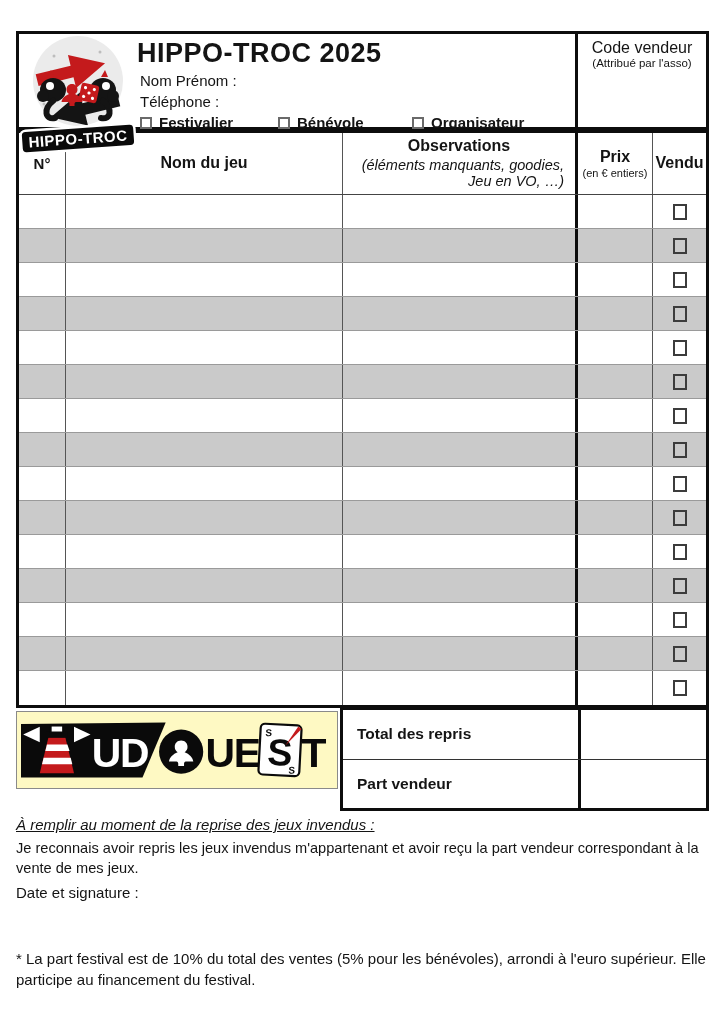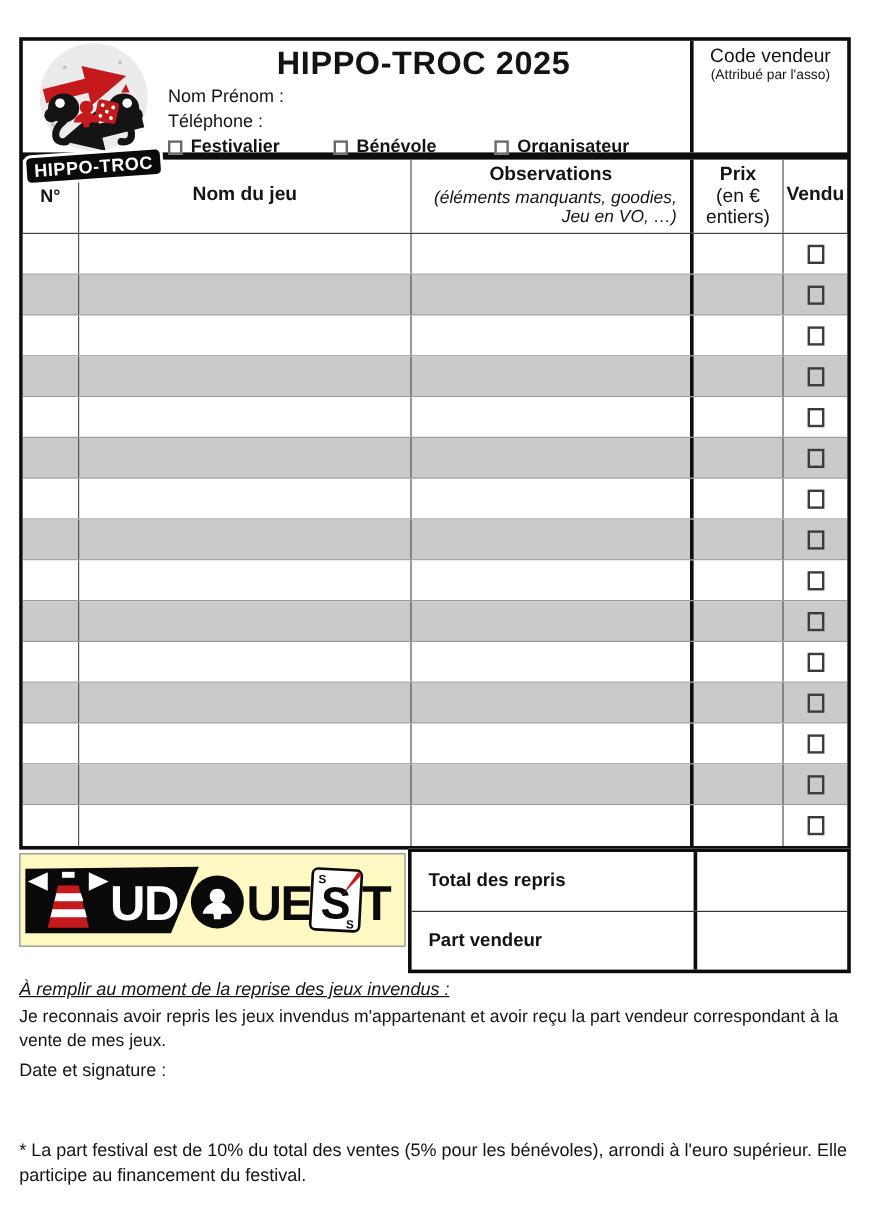--- a/index.html
+++ b/index.html
@@ -10,21 +10,21 @@
   }
   *{box-sizing:border-box;margin:0;padding:0;}
   html,body{background:#fff;}
   body{font-family:"Liberation Sans","DejaVu Sans",sans-serif;color:var(--ink);}
   .sheet{position:relative;width:724px;height:1024px;background:#fff;overflow:hidden;}
 
   
   .header-box{position:absolute;left:16px;top:31px;width:693px;height:99px;
     border:3px solid var(--border-black);display:flex;}
   .header-left{position:relative;flex:1;}
-  .form-title{position:absolute;left:118px;right:6px;top:4px;text-align:center;
+  .form-title{position:absolute;left:118px;right:6px;top:4px;text-align:left;
     font-size:27px;font-weight:bold;letter-spacing:.5px;}
   .lbl{position:absolute;font-size:15px;font-weight:normal;}
   .lbl-name{left:121px;top:38px;}
   .lbl-phone{left:121px;top:59px;}
   .roles{position:absolute;left:121px;top:80px;width:430px;display:flex;}
   .role{display:flex;align-items:center;font-size:15px;font-weight:bold;}
   .role:nth-child(1){width:138px;}
   .role:nth-child(2){width:134px;}
   .cb-small{display:inline-block;width:12px;height:12px;border:2px solid #6a6a6a;
     margin-right:7px;background:#fff;flex:0 0 auto;}
@@ -47,21 +47,21 @@
   .cell,.hcell{height:100%;}
   .c-num{width:46px;}
   .c-game{width:277px;border-left:1px solid #555;}
   .c-obs{width:233px;border-left:1px solid #555;}
   .c-price{width:77px;border-left:3px solid var(--border-black);}
   .c-sold{width:54px;border-left:1px solid #555;display:flex;align-items:center;justify-content:center;}
   .hcell{display:flex;flex-direction:column;align-items:center;justify-content:center;text-align:center;}
   .h-main{font-size:16px;font-weight:bold;line-height:1.15;}
   .h-num{font-size:15px;font-weight:bold;}
   .h-sub-italic{font-style:italic;font-size:14.5px;line-height:1.15;max-width:210px;margin-top:1px;text-align:right;}
-  .h-sub-small{font-size:16px;line-height:1.1;}
+  .h-sub-small{font-size:11px;line-height:1.1;}
   .cb-vendu{display:inline-block;width:14px;height:16px;border:2px solid #3c3c3c;background:transparent;}
 
   
   .ludo-box{position:absolute;left:16px;top:711px;width:322px;height:78px;
     border:1px solid #8a8a8a;background:#fef9c3;display:flex;align-items:center;justify-content:center;}
   .totals{position:absolute;left:340px;top:707px;width:369px;height:104px;
     border:3px solid var(--border-black);display:flex;flex-direction:column;background:#fff;}
   .t-row{flex:1;display:flex;border-bottom:1px solid #333;}
   .t-row:last-child{border-bottom:none;}
   .t-label{flex:1;display:flex;align-items:center;padding-left:14px;

